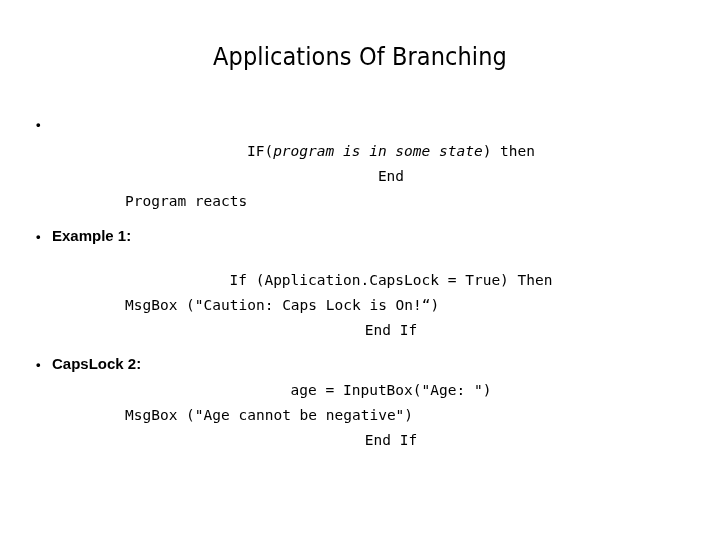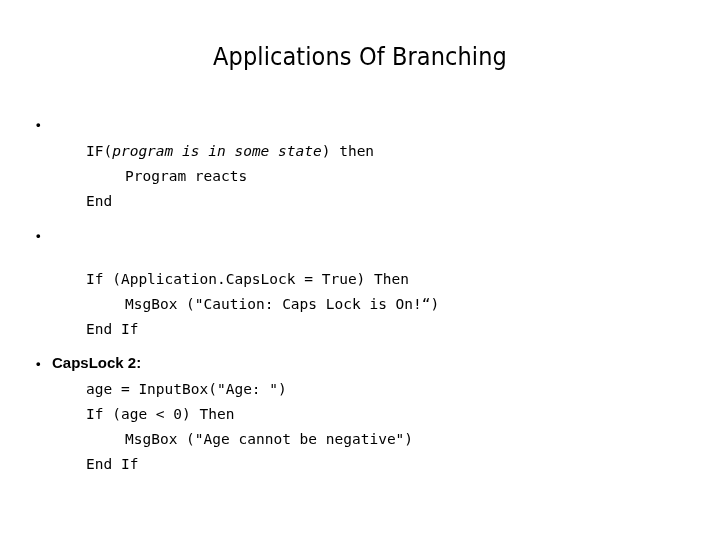--- a/index.html
+++ b/index.html
@@ -71,21 +71,21 @@
   
   .code-block {
     font-family: "DejaVu Sans Mono", "Liberation Mono", monospace;
     font-size: 14.5px;
     line-height: 25px;
     color: #000000;
     margin-top: 3px;
     white-space: pre;
   }
   .code-line { white-space: pre; }
-  .code-line.lvl0 { padding-left: 50px; }
+  .code-line.lvl0 { padding-left: 50px; text-align: center; }
   .code-line.lvl1 { padding-left: 89px; }
   .code-line .it {
     font-style: italic;
   }
 
   
   #section-checking .code-block { margin-top: 3px; }
   #section-example1 .code-block { margin-top: 20px; }
   #section-example2 .code-block { margin-top: 2px; }
   #section-example1 { margin-top: 11px; }
@@ -97,30 +97,31 @@
 <div id="slide" style="background: rgb(255, 255, 255);">
 
   <div id="slide-title">Applications Of Branching</div>
 
   <div id="body-content">
 
   <div class="section" id="section-checking">
         <div class="bullet-head">
           <span class="bullet-mark">•</span>
         </div>
-        <div class="code-block"><div class="code-line lvl0"><span>IF(</span><span class="it">program is in some state</span><span>) then</span></div><div class="code-line lvl1"><span>Program reacts</span></div><div class="code-line lvl0"><span>End</span></div></div>
+        <div class="code-block"><div class="code-line lvl0"><span>IF(</span><span class="it">program is in some state</span><span>) then</span></div><div class="code-line lvl0"><span>End</span></div><div class="code-line lvl1"><span>Program reacts</span></div></div>
       </div>
       <div class="section" id="section-example1">
         <div class="bullet-head">
           <span class="bullet-mark">•</span>
+          <span class="bullet-text">Example 1:</span>
         </div>
         <div class="code-block"><div class="code-line lvl0"><span>If (Application.CapsLock = True) Then</span></div><div class="code-line lvl1"><span>MsgBox ("Caution: Caps Lock is On!“)</span></div><div class="code-line lvl0"><span>End If</span></div></div>
       </div>
       <div class="section" id="section-example2">
         <div class="bullet-head">
           <span class="bullet-mark">•</span>
           <span class="bullet-text">CapsLock 2:</span>
         </div>
-        <div class="code-block"><div class="code-line lvl0"><span>age = InputBox("Age: ")</span></div><div class="code-line lvl0"><span>If (age &lt; 0) Then</span></div><div class="code-line lvl1"><span>MsgBox ("Age cannot be negative")</span></div><div class="code-line lvl0"><span>End If</span></div></div>
+        <div class="code-block"><div class="code-line lvl0"><span>age = InputBox("Age: ")</span></div><div class="code-line lvl1"><span>MsgBox ("Age cannot be negative")</span></div><div class="code-line lvl0"><span>End If</span></div></div>
       </div>
     </div>
 
 </div>
 
 </body></html>

